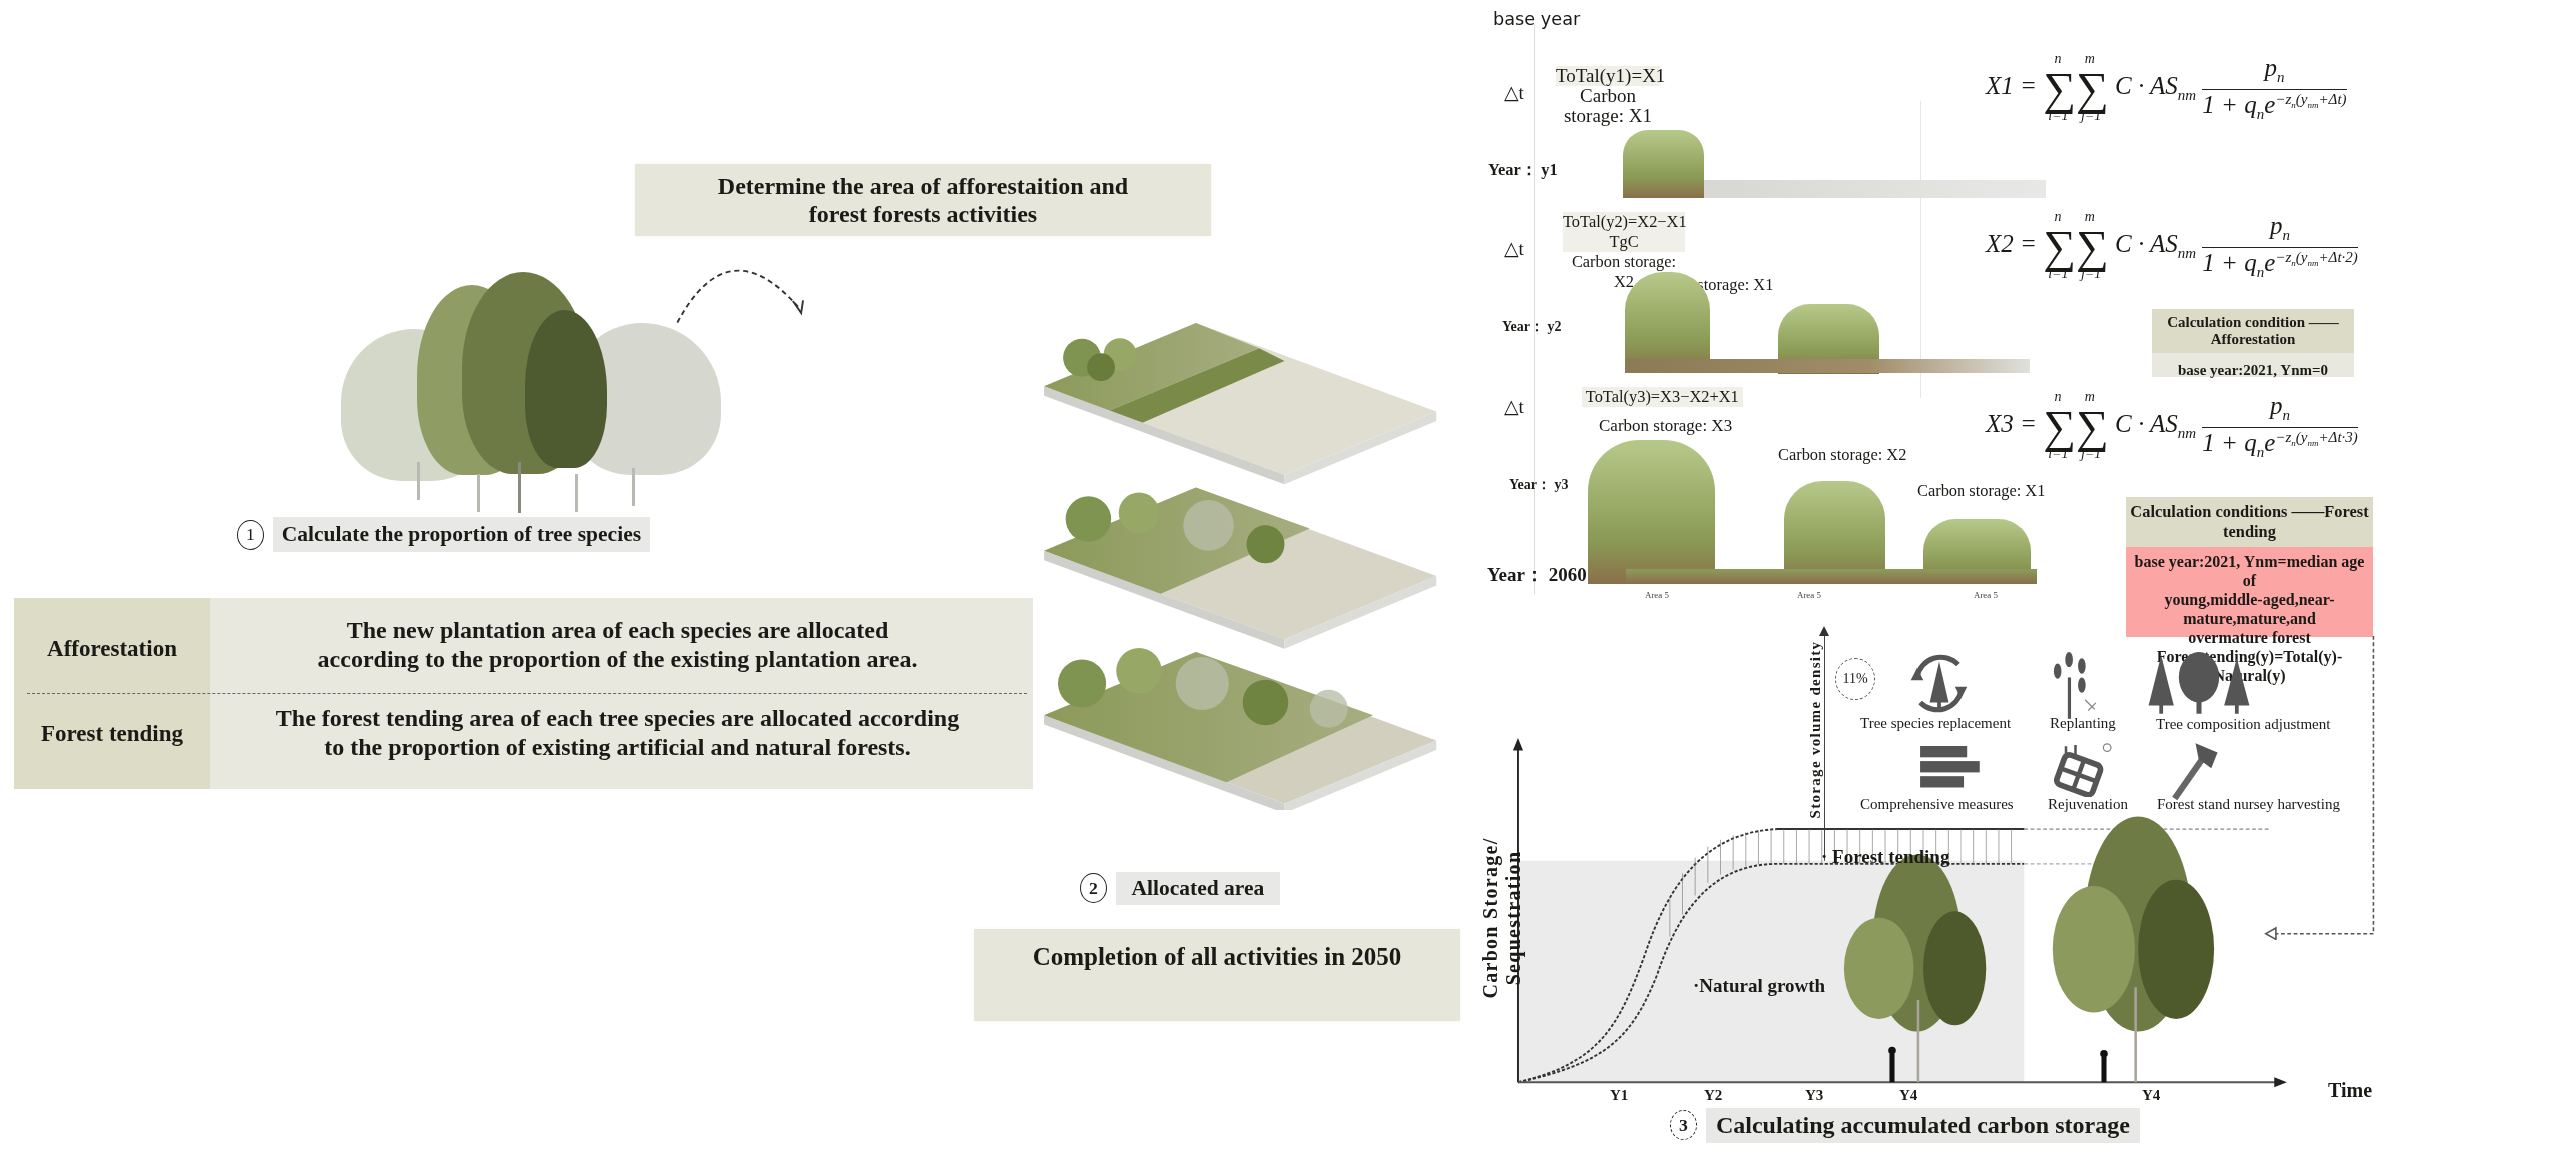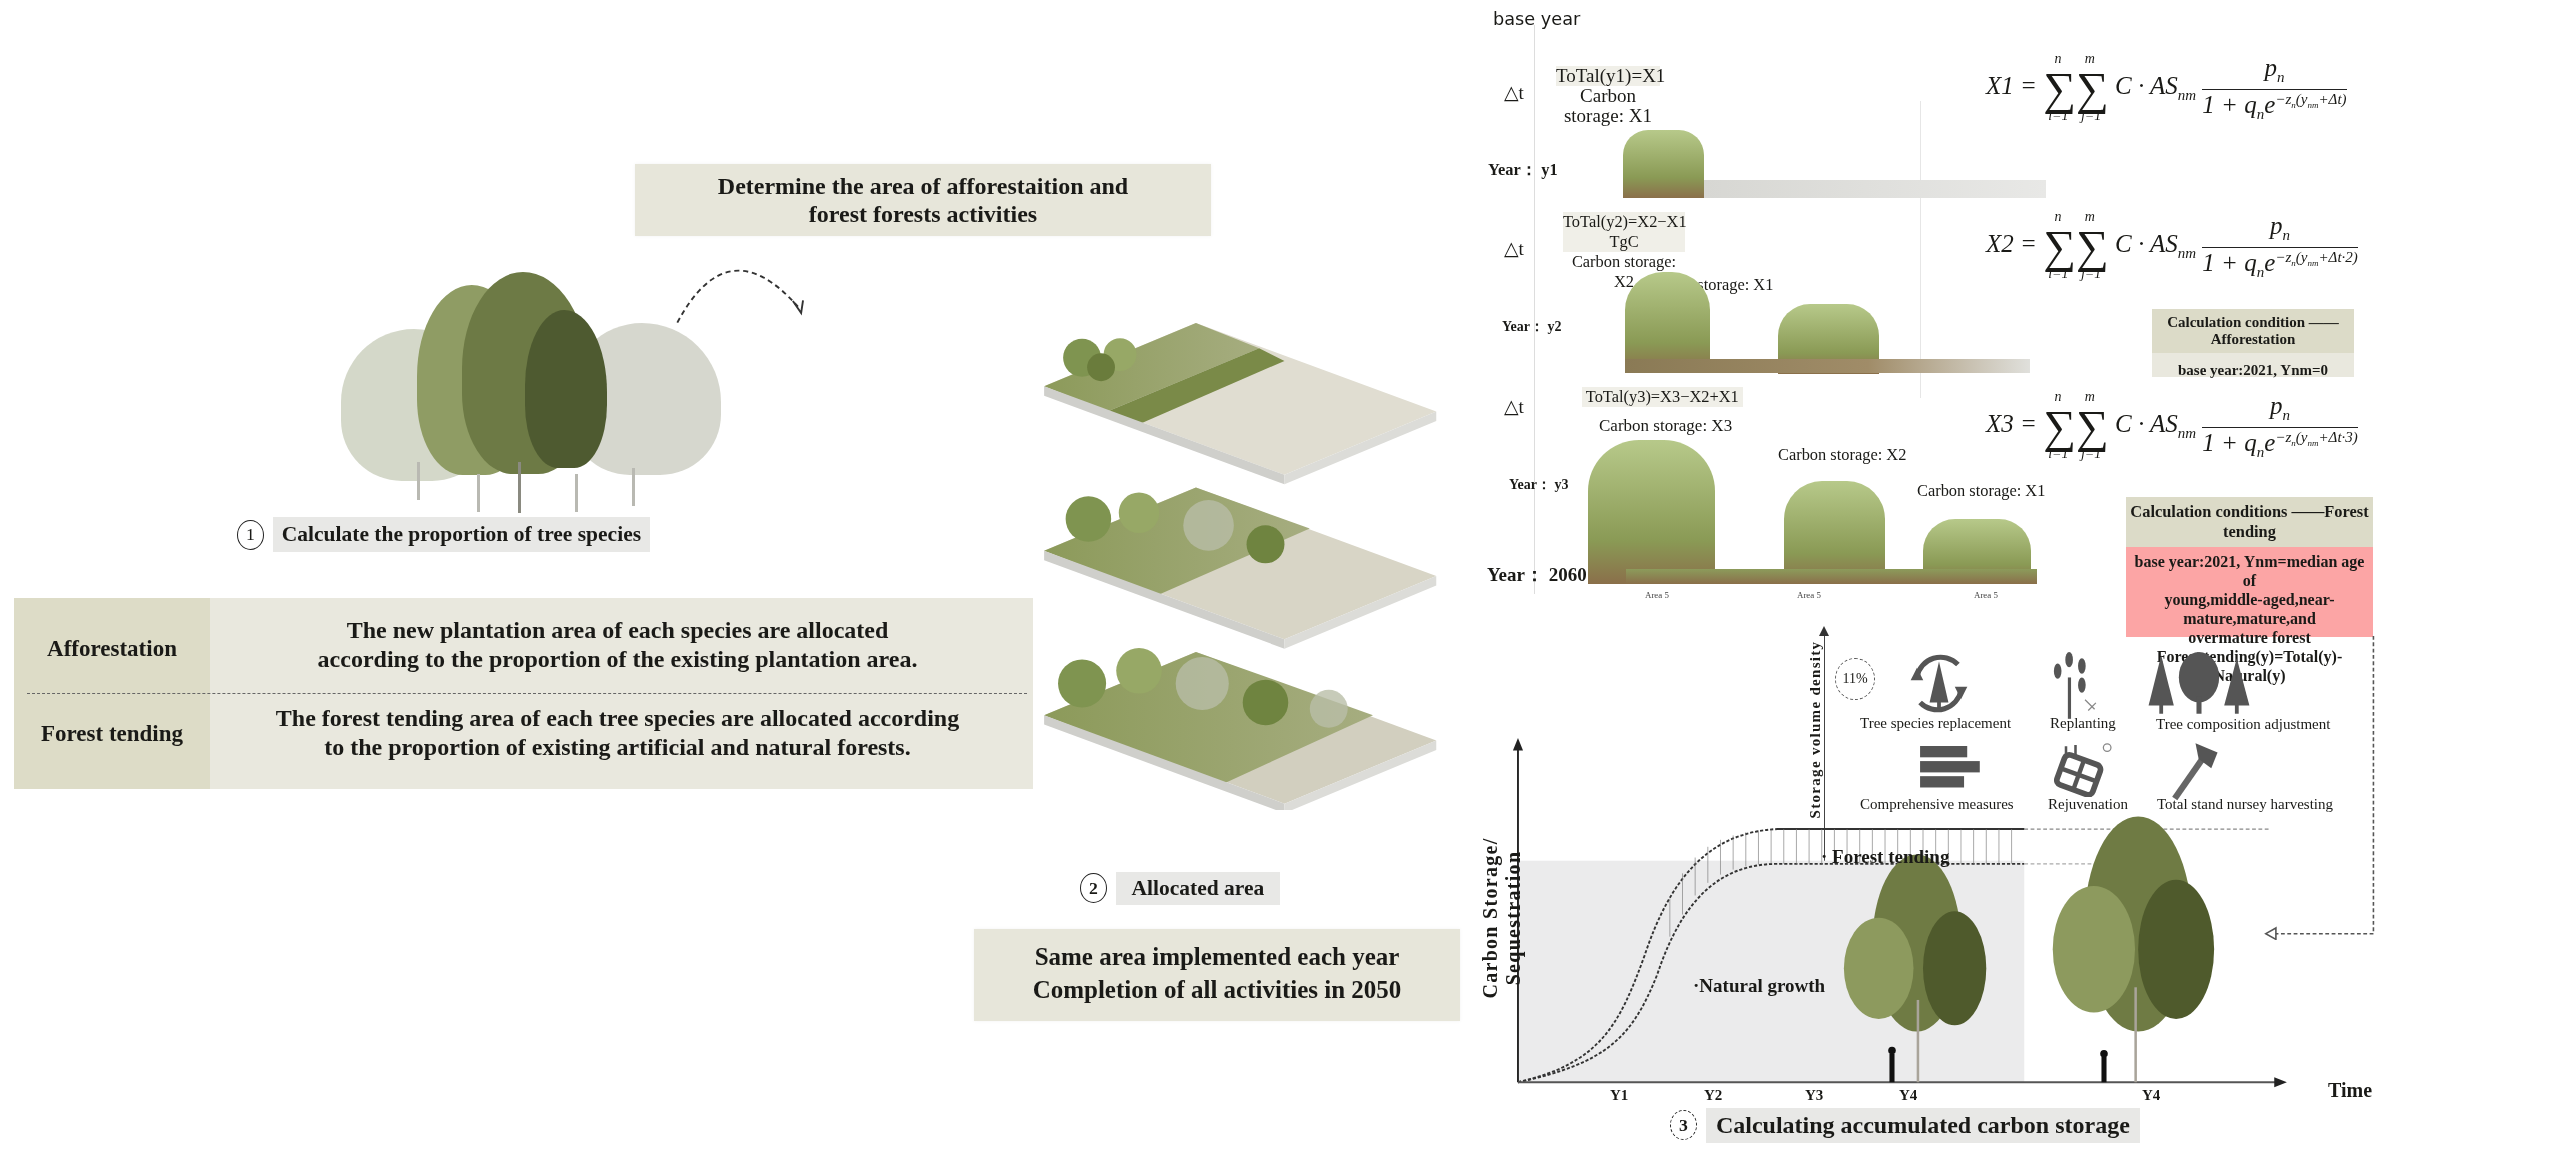--- a/index.html
+++ b/index.html
@@ -122,21 +122,20 @@
       <circle cx="450" cy="120" r="30" fill="#b9bea8" opacity=".8"></circle>
   </g>
 </svg>
 
 <div class="abs" style="left:1080px;top:872px;display:flex;align-items:center;gap:8.9px;">
   <span class="circ">2</span>
   <span class="gbox b center" style="font-size:21.5px;width:164px;padding:3.8px 0;">Allocated  area</span>
 </div>
 
 <div class="abs box b center" style="left:974px;top:929px;width:486px;height:92px;font-size:25px;line-height:33px;padding-top:11.4px;box-sizing:border-box;">
-  <div>Same area implemented each year</div>
   <div>Completion of all activities in 2050</div>
 </div>
 
 <div class="abs" style="left:1534px;top:25px;width:1.3px;height:569px;background:#ddd;"></div>
 <div class="abs" style="left:1920px;top:101px;width:1.3px;height:297px;background:#e6e6e6;"></div>
 <div class="abs" style="left:1493px;top:8.9px;font-size:17.7px;font-family:'DejaVu Sans',sans-serif;">base year</div>
 
 <div class="abs" style="left:1504px;top:81px;font-size:19px;">△t</div>
 <div class="abs center" style="left:1556px;top:66px;width:104px;font-size:19px;line-height:20px;">
   <div class="gbox" style="background:#f0efe8;">ToTal(y1)=X1</div>
@@ -262,21 +261,21 @@
     </g>
   <path d="M25,25 L25,10 M40,25 L40,8" stroke="#555" stroke-width="4"></path>
   <circle cx="90" cy="12" r="6" fill="none" stroke="#888" stroke-width="2"></circle>
 </svg>
 <svg class="icon" style="left:2167px;top:740px;" width="57" height="63" viewBox="0 0 90 100">
   <rect x="30" y="20" width="10" height="80" fill="#666" transform="rotate(35 35 60)"></rect>
   <path d="M45,5 L80,20 L70,45 L50,30 Z" fill="#555"></path>
 </svg>
 <div class="icon-label" style="left:1860px;top:796px;">Comprehensive measures</div>
 <div class="icon-label" style="left:2048px;top:796px;">Rejuvenation</div>
-<div class="icon-label" style="left:2157px;top:796px;">Total stand nursey harvesting</div>
+<div class="icon-label" style="left:2157px;top:796px;">Forest stand nursey harvesting</div>
 
 <svg class="abs" style="left:1480px;top:734px;" width="886" height="380" viewBox="0 0 1400 600">
 
   <rect x="60" y="200" width="800" height="350" fill="#ebebec"></rect>
 
   <path d="M60,550 C200,520 240,480 280,380 C320,260 380,205 470,205 L860,205" fill="none" stroke="#333" stroke-width="3" stroke-dasharray="5,3"></path>
 
   <path d="M60,550 C190,520 220,460 260,350 C300,230 360,155 470,150 L860,150" fill="none" stroke="#333" stroke-width="3" stroke-dasharray="5,3"></path>
   <line x1="470" y1="150" x2="860" y2="150" stroke="#333" stroke-width="3"></line>
   <line x1="860" y1="150" x2="1250" y2="150" stroke="#888" stroke-width="2" stroke-dasharray="6,4"></line>

